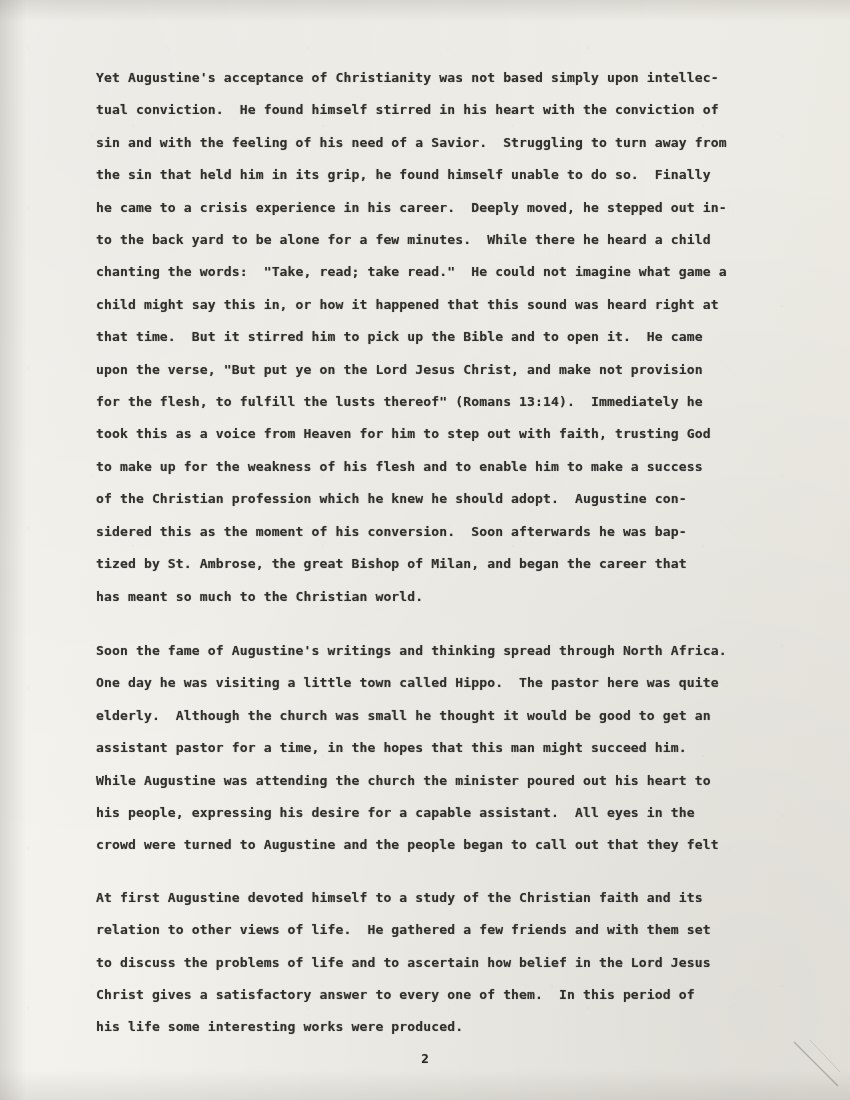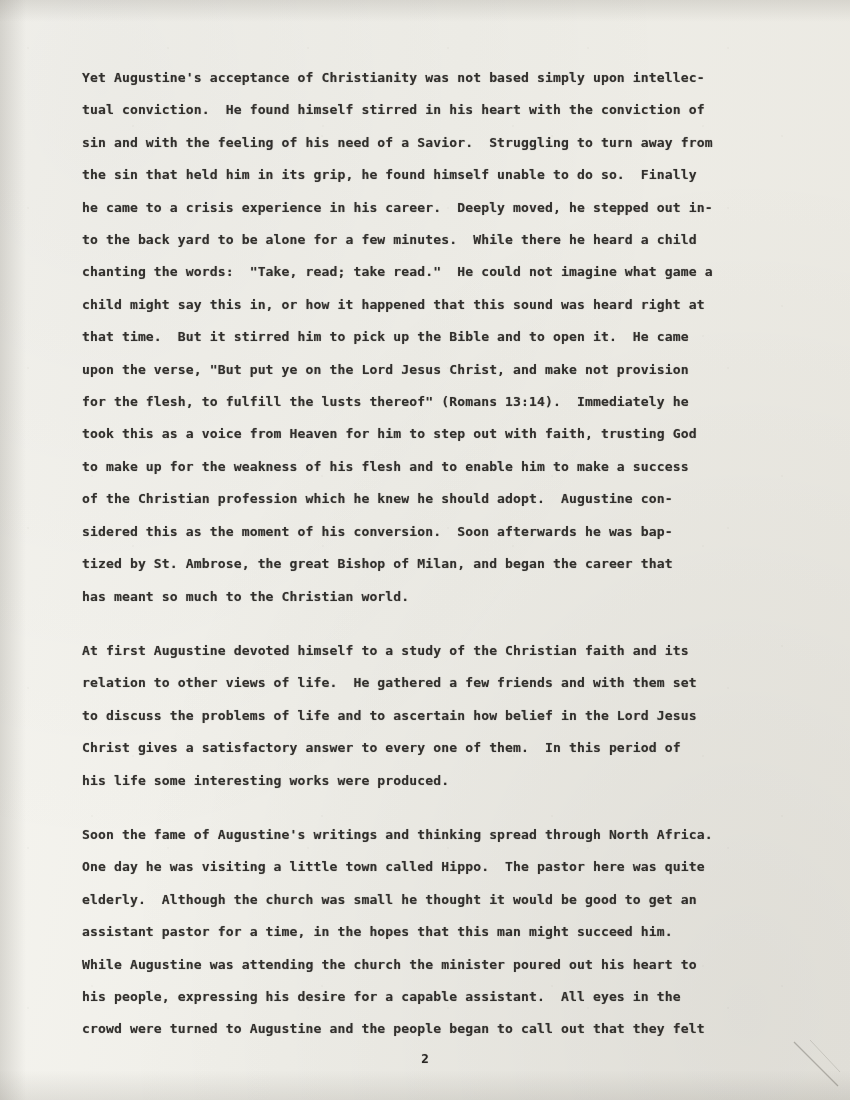--- a/index.html
+++ b/index.html
@@ -62,21 +62,21 @@
     position: absolute;
     right: 8px;
     bottom: 10px;
     width: 52px;
     height: 52px;
     pointer-events: none;
   }
   .body-text {
     position: absolute;
     top: 62px;
-    left: 82px;
+    left: 96px;
     width: 680px;
   }
   .para {
     margin: 0 0 22px 0;
     font-size: 13.1px;
     line-height: 32.4px;
     letter-spacing: 0.1px;
     color: #23211e;
     text-align: left;
     white-space: pre-wrap;
@@ -125,29 +125,29 @@
 child might say this in, or how it happened that this sound was heard right at
 that time.  But it stirred him to pick up the Bible and to open it.  He came
 upon the verse, "But put ye on the Lord Jesus Christ, and make not provision
 for the flesh, to fulfill the lusts thereof" (Romans 13:14).  Immediately he
 took this as a voice from Heaven for him to step out with faith, trusting God
 to make up for the weakness of his flesh and to enable him to make a success
 of the Christian profession which he knew he should adopt.  Augustine con-
 sidered this as the moment of his conversion.  Soon afterwards he was bap-
 tized by St. Ambrose, the great Bishop of Milan, and began the career that
 has meant so much to the Christian world.</p>
-    <p class="para">At first Augustine devoted himself to a study of the Christian faith and its
-relation to other views of life.  He gathered a few friends and with them set
-to discuss the problems of life and to ascertain how belief in the Lord Jesus
-Christ gives a satisfactory answer to every one of them.  In this period of
-his life some interesting works were produced.</p>
     <p class="para tight">Soon the fame of Augustine's writings and thinking spread through North Africa.
 One day he was visiting a little town called Hippo.  The pastor here was quite
 elderly.  Although the church was small he thought it would be good to get an
 assistant pastor for a time, in the hopes that this man might succeed him.
 While Augustine was attending the church the minister poured out his heart to
 his people, expressing his desire for a capable assistant.  All eyes in the
 crowd were turned to Augustine and the people began to call out that they felt</p>
+    <p class="para">At first Augustine devoted himself to a study of the Christian faith and its
+relation to other views of life.  He gathered a few friends and with them set
+to discuss the problems of life and to ascertain how belief in the Lord Jesus
+Christ gives a satisfactory answer to every one of them.  In this period of
+his life some interesting works were produced.</p>
   </div>
 
   <div class="page-number">2</div>
 
 </div>
 
 </body></html>

